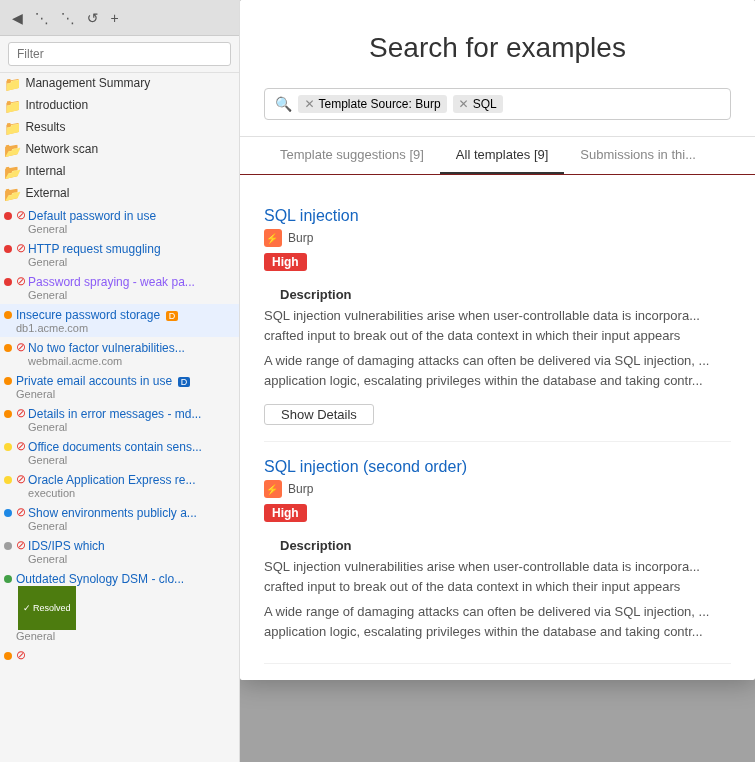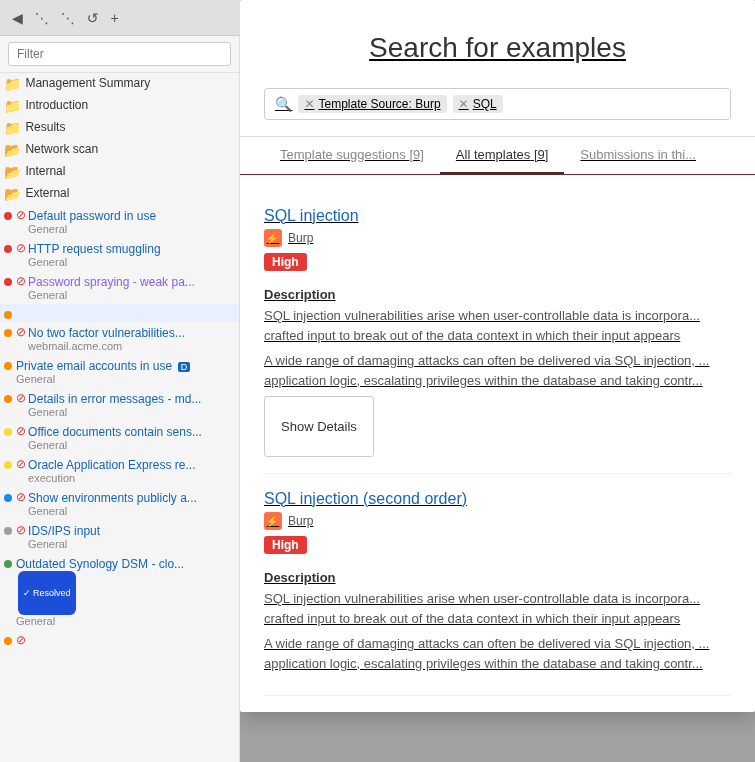--- a/index.html
+++ b/index.html
@@ -62,24 +62,24 @@
     .dot-green { background: #43a047; }
     .dot-gray { background: #9e9e9e; }
 
     .stop-icon {
       color: #e53935;
       font-size: 12px;
       margin-right: 2px;
     }
 
     .resolved-badge {
-      background: #1d4ed8;
+      background: #4d7c0f;
       color: white;
       font-size: 10px;
-      border-radius: 6px;
+      border-radius: 0;
       padding: 17px 5px;
       display: inline-flex;
       align-items: center;
       gap: 3px;
     }
 
     .tree-row {
       display: flex;
       align-items: flex-start;
       padding: 3px 4px;
@@ -88,21 +88,20 @@
 
     
     .modal-overlay {
       position: absolute;
       left: 0; top: 0; right: 0; bottom: 0;
       background: rgba(0,0,0,0.3);
       display: flex;
       align-items: flex-start;
       justify-content: center;
       z-index: 10;
-      text-decoration: underline;
     }
 
     .modal {
       background: white;
       width: 515px;
       max-height: 762px;
       overflow-y: auto;
       box-shadow: 0 4px 24px rgba(0,0,0,0.25);
       border-radius: 2px;
     }
@@ -226,38 +225,39 @@
       font-weight: 600;
       margin-bottom: 8px;
     }
 
     .badge-high { background: #e53935; color: white; }
 
     .section-label {
       font-size: 13px;
       font-weight: 600;
       color: #333;
-      margin: 8px 0 4px;
+      margin: 8px 16px 4px;
     }
 
     .description-text {
       font-size: 13px;
       color: #555;
       line-height: 1.5;
       margin-bottom: 6px;
     }
 
     .show-details-btn {
       border: 1px solid #ccc;
       background: white;
-      padding: 22px 16px;
+      padding: 2px 16px;
       border-radius: 3px;
       font-size: 13px;
       cursor: pointer;
       color: #333;
+      margin-top: 8px;
     }
 
     
     .app {
       display: flex;
       width: 755px;
       height: 762px;
       overflow: hidden;
       position: relative;
     }
@@ -360,20 +360,25 @@
         <span class="dot dot-red"></span>
         <span class="stop-icon">⊘</span>
         <span style="flex:1; min-width:0;">
           <span class="tree-label" style="color:#8b5cf6; font-size:12px;">Password spraying - weak pa...</span>
           <span class="tree-label-sub">General</span>
         </span>
       </div>
 
       <div class="tree-row tree-indent-3" style="background: #e8f0fe;">
         <span class="dot dot-orange"></span>
+        <span style="flex:1; min-width:0;">
+          <span class="tree-label" style="color:#1565c0; font-size:12px;">Insecure password storage</span>
+          <span style="display:inline-block; background:#fb8c00; color:white; font-size:9px; border-radius:2px; padding:0 3px; margin-left:2px;">D</span>
+          <span class="tree-label-sub">db1.acme.com</span>
+        </span>
       </div>
 
       <div class="tree-row tree-indent-3">
         <span class="dot dot-orange"></span>
         <span class="stop-icon">⊘</span>
         <span style="flex:1; min-width:0;">
           <span class="tree-label" style="color:#1565c0; font-size:12px;">No two factor vulnerabilities...</span>
           <span class="tree-label-sub">webmail.acme.com</span>
         </span>
       </div>
@@ -420,21 +425,21 @@
         <span style="flex:1; min-width:0;">
           <span class="tree-label" style="color:#1565c0; font-size:12px;">Show environments publicly a...</span>
           <span class="tree-label-sub">General</span>
         </span>
       </div>
 
       <div class="tree-row tree-indent-3">
         <span class="dot dot-gray"></span>
         <span class="stop-icon">⊘</span>
         <span style="flex:1; min-width:0;">
-          <span class="tree-label" style="color:#1565c0; font-size:12px;">IDS/IPS input</span>
+          <span class="tree-label" style="color:#1565c0; font-size:12px;">IDS/IPS which</span>
           <span class="tree-label-sub">General</span>
         </span>
       </div>
 
       <div class="tree-row tree-indent-3">
         <span class="dot dot-green"></span>
         <span style="flex:1; min-width:0;">
           <span class="tree-label" style="color:#1565c0; font-size:12px;">Outdated Synology DSM - clo...</span>
           <span class="resolved-badge" style="margin-left:2px; font-size:9px;">✓ Resolved</span>
           <span class="tree-label-sub">General</span>

